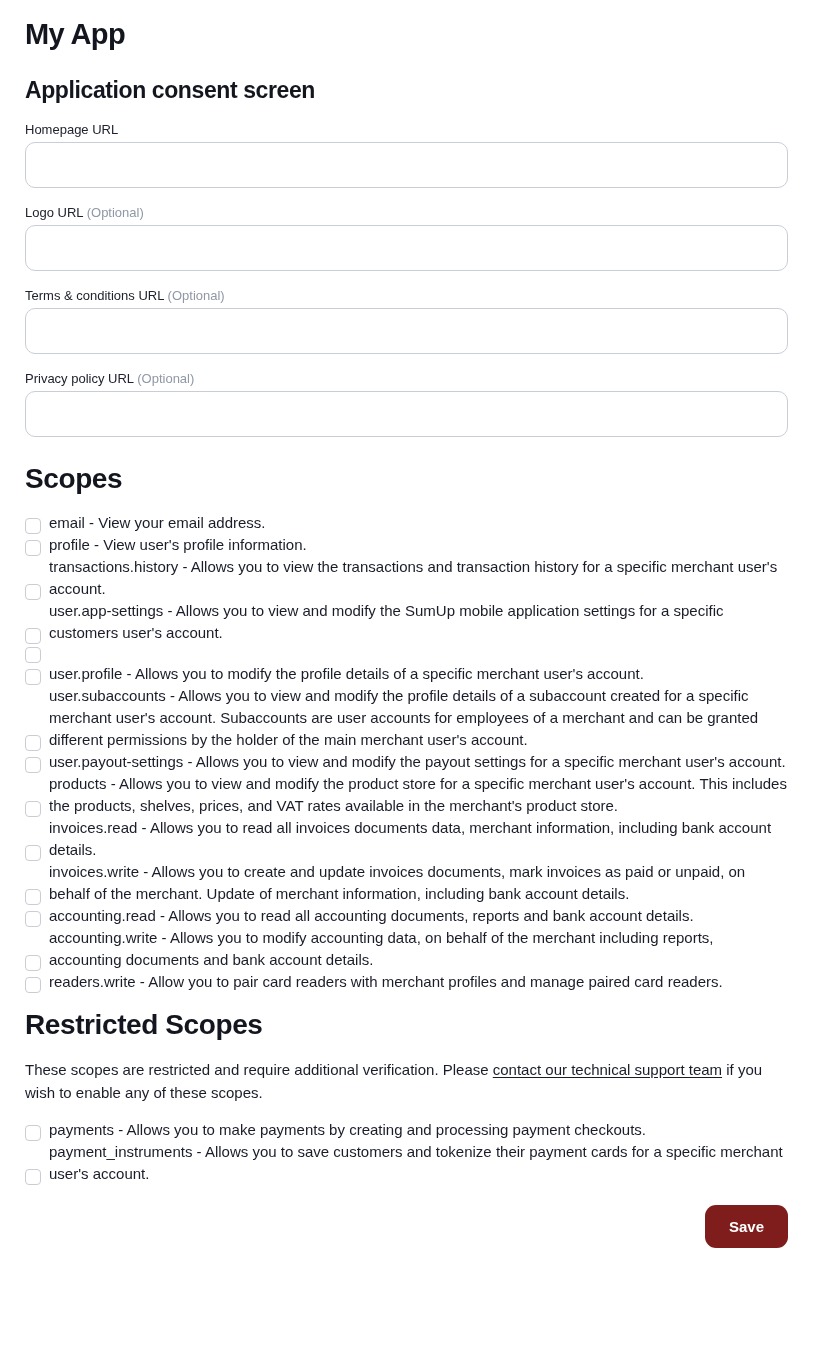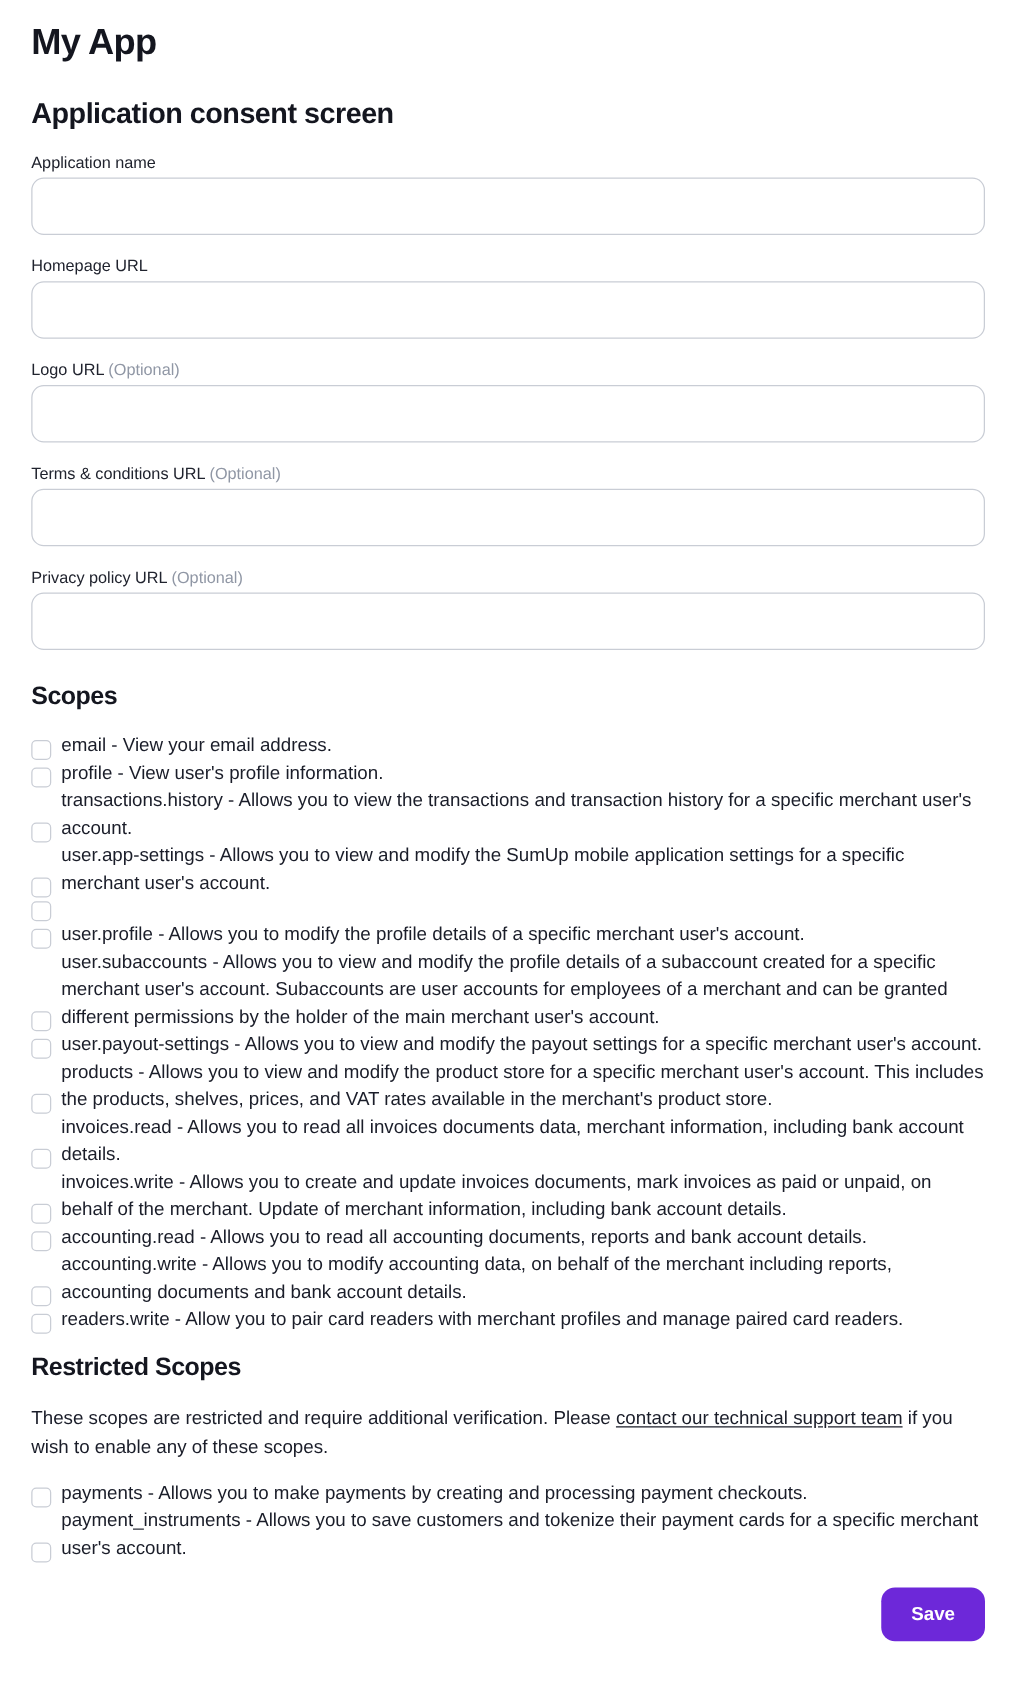--- a/index.html
+++ b/index.html
@@ -21,21 +21,21 @@
     color: #14161f;
   }
   .section-heading {
     font-size: 23px;
     font-weight: 800;
     letter-spacing: -0.4px;
     margin: 0 0 18px 0;
     color: #14161f;
   }
   .section-heading.large {
-    font-size: 20px;
+    font-size: 28px;
     margin: 0 0 17px 0;
   }
   
   .field { margin-bottom: 17px; }
   .field-label {
     display: block;
     font-size: 13px;
     color: #20232e;
     margin-bottom: 5px;
   }
@@ -91,21 +91,21 @@
     text-decoration: underline;
     text-underline-offset: 2px;
   }
   
   .actions-row {
     display: flex;
     justify-content: flex-end;
     margin-top: 20px;
   }
   .save-button {
-    background: #6d28d9;
+    background: #7f1d1d;
     color: #ffffff;
     border: none;
     border-radius: 11px;
     font-family: "Liberation Sans", sans-serif;
     font-size: 15px;
     font-weight: 700;
     padding: 13px 24px;
     cursor: pointer;
   }
 </style>
@@ -114,24 +114,20 @@
 
 <div class="page">
 
   <h1 class="app-title">My App</h1>
 
   <section>
     <h2 class="section-heading">Application consent screen</h2>
 
     <div>
 
-        <div class="field">
-          <label class="field-label"><span class="label-main">Application name</span></label>
-          <input type="text" class="text-input" style="">
-        </div>
 
         <div class="field">
           <label class="field-label"><span class="label-main">Homepage URL</span></label>
           <input type="text" class="text-input" style="">
         </div>
 
         <div class="field">
           <label class="field-label"><span class="label-main">Logo URL</span><span class="label-optional">(Optional)</span></label>
           <input type="text" class="text-input" style="">
         </div>
@@ -163,21 +159,21 @@
           <span class="scope-text">profile - View user's profile information.</span>
         </label>
 
         <label class="scope-row">
           <input type="checkbox" class="scope-checkbox" style="">
           <span class="scope-text">transactions.history - Allows you to view the transactions and transaction history for a specific merchant user's account.</span>
         </label>
 
         <label class="scope-row">
           <input type="checkbox" class="scope-checkbox" style="">
-          <span class="scope-text">user.app-settings - Allows you to view and modify the SumUp mobile application settings for a specific merchant user's account.</span>
+          <span class="scope-text">user.app-settings - Allows you to view and modify the SumUp mobile application settings for a specific customers user's account.</span>
         </label>
 
         <label class="scope-row">
           <input type="checkbox" class="scope-checkbox" style="">
         </label>
 
         <label class="scope-row">
           <input type="checkbox" class="scope-checkbox" style="">
           <span class="scope-text">user.profile - Allows you to modify the profile details of a specific merchant user's account.</span>
         </label>

